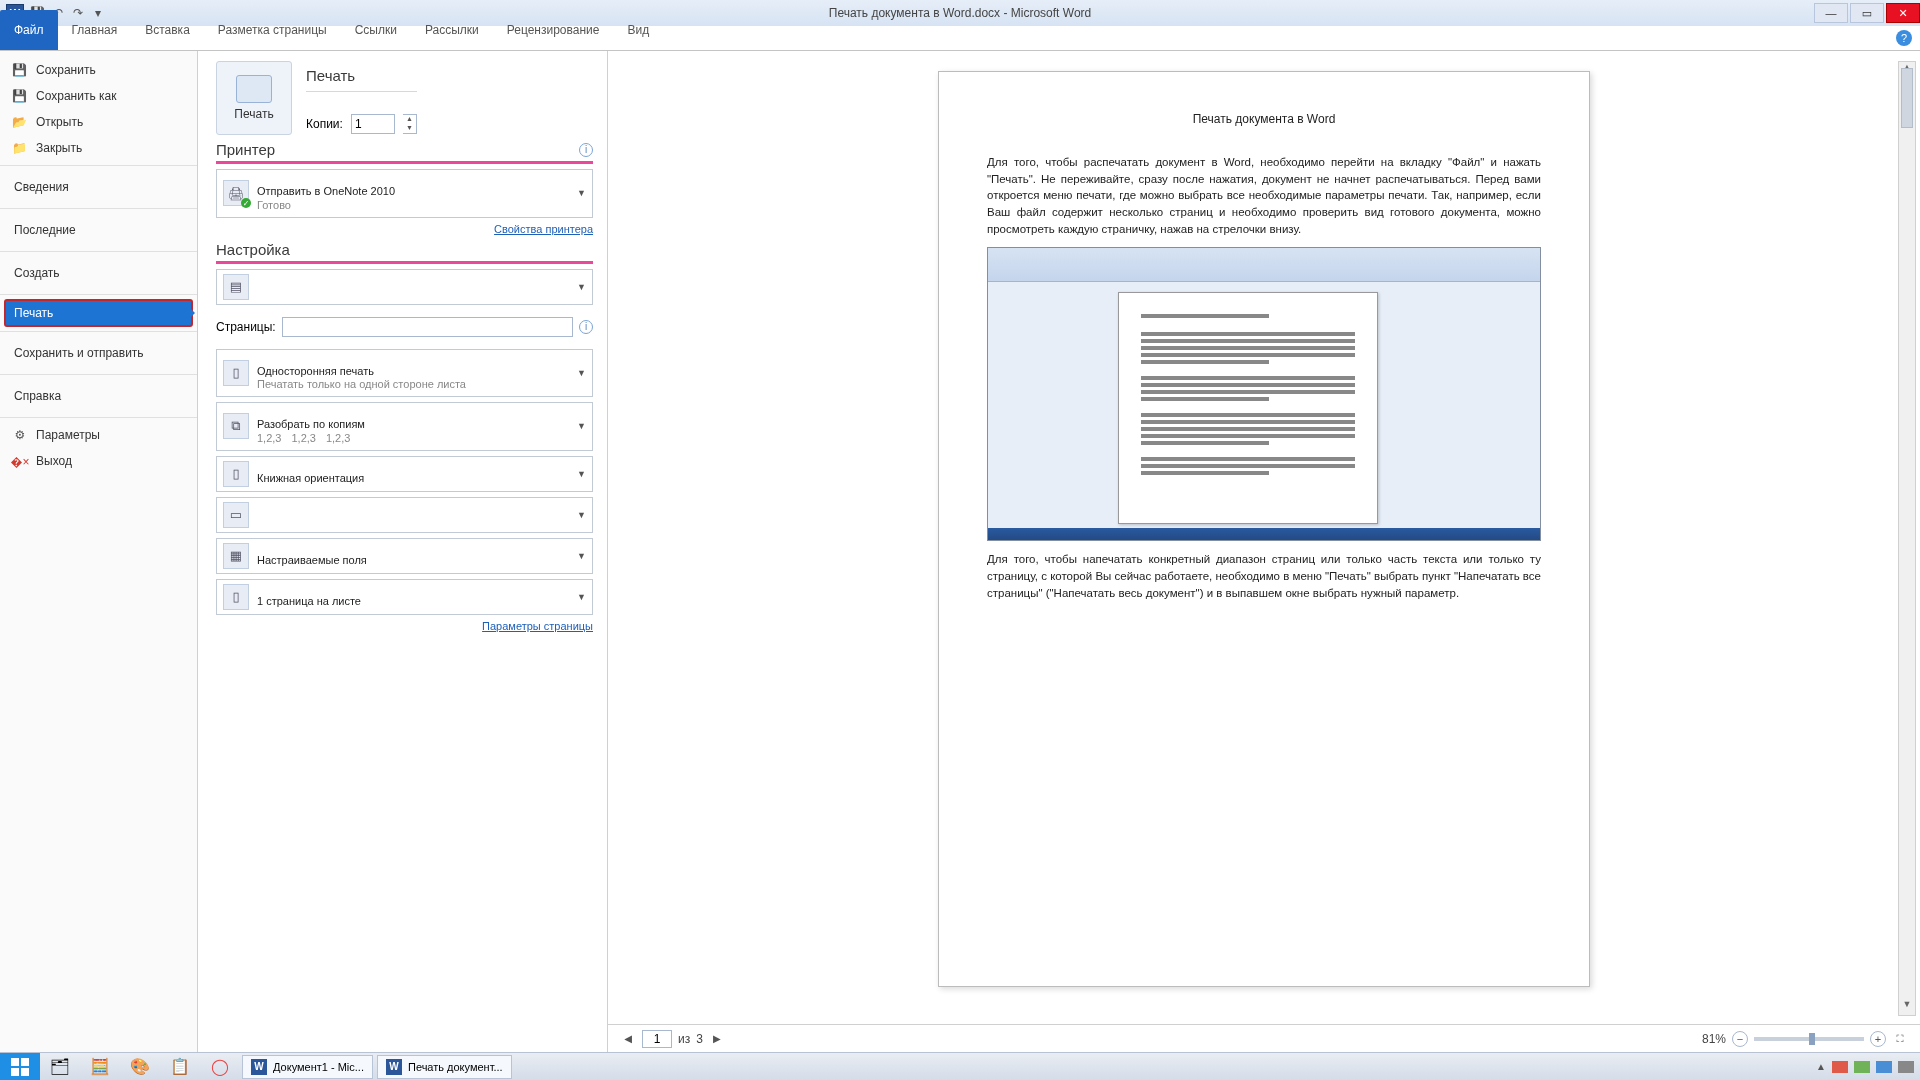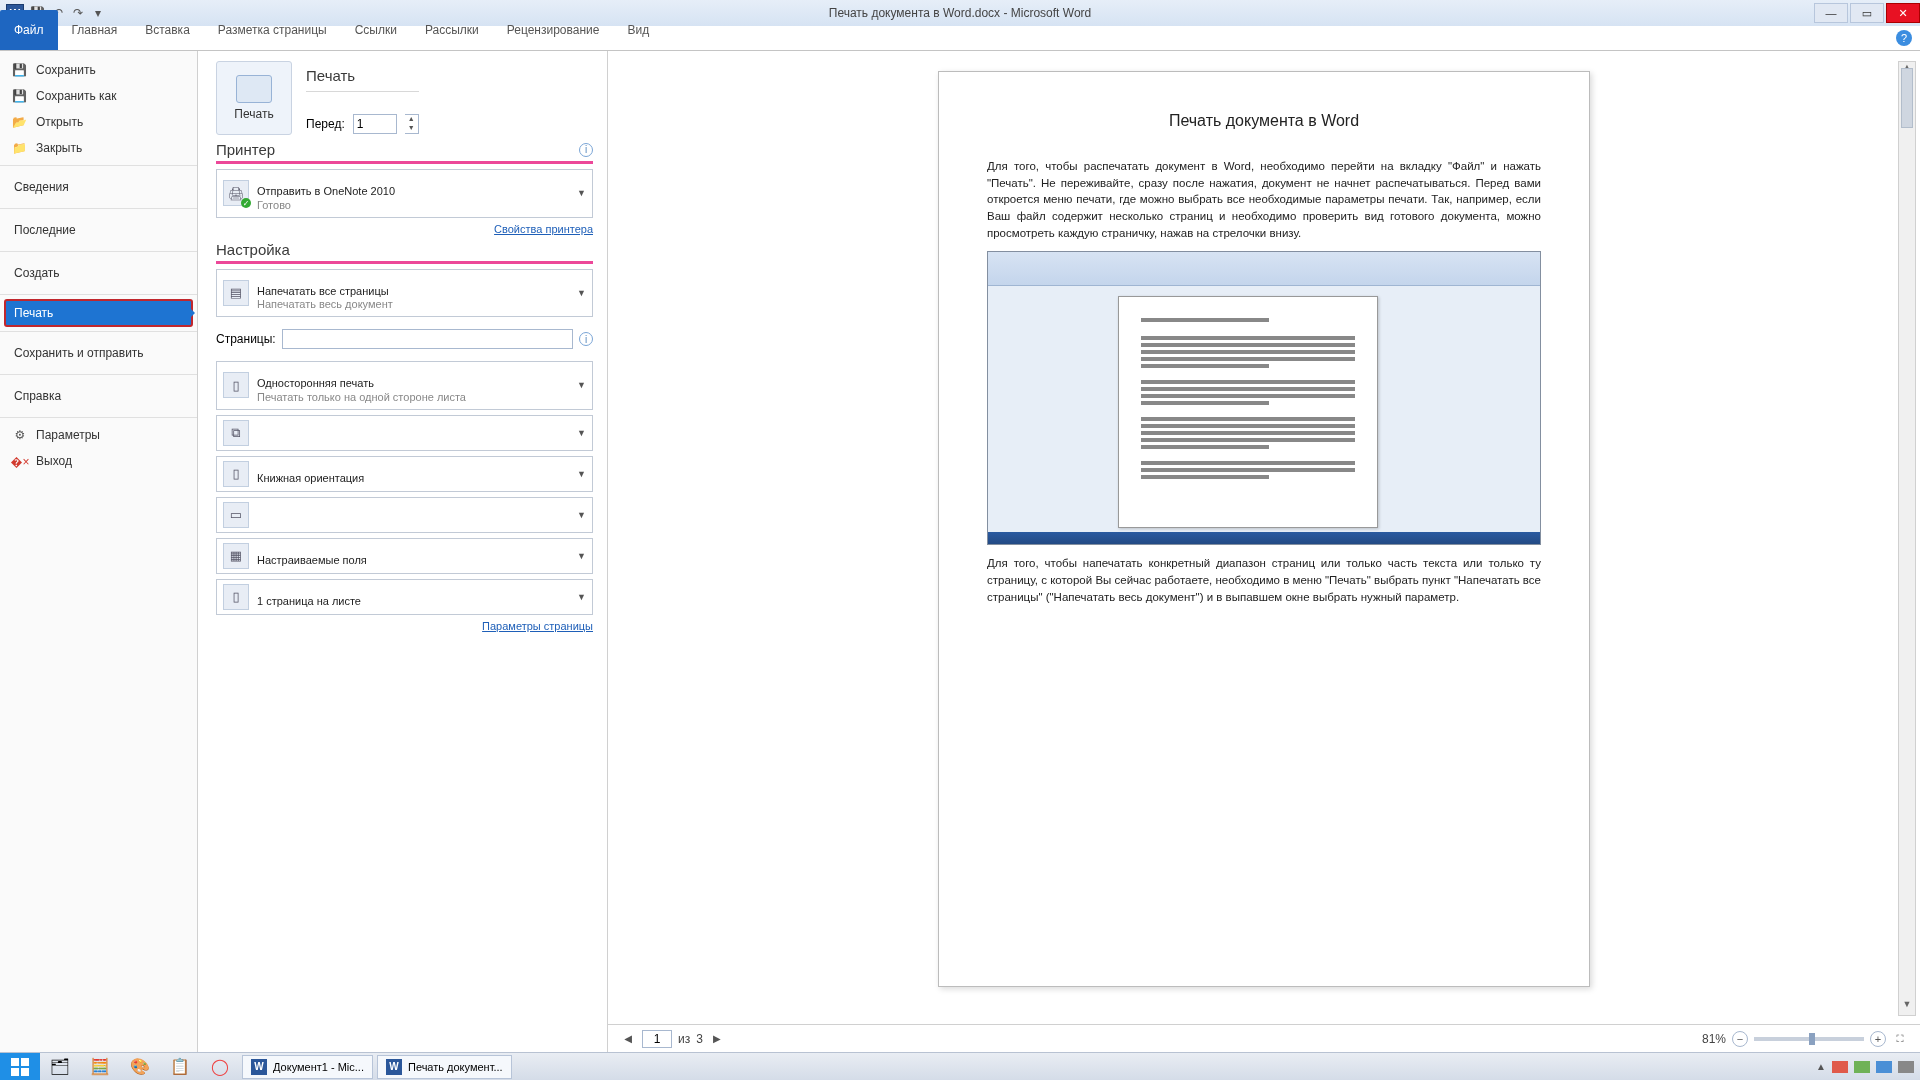--- a/index.html
+++ b/index.html
@@ -56,21 +56,21 @@
 .link-right { text-align:right; font-size:11px; margin:2px 0 6px; }
 .link-right a { color:#1e5fb8; text-decoration:underline; cursor:pointer; }
 .pages-row { display:flex; align-items:center; gap:6px; font-size:12px; margin:12px 0; }
 .pages-row input { flex:1; height:20px; border:1px solid #a8b8cf; padding:1px 4px; font-size:12px; }
 .overlay-text { position:absolute; left:286px; top:306px; font-size:34px; font-family:Verdana,sans-serif; color:#1a6fc9; pointer-events:none; letter-spacing:1px; }
 .collate .dtext .t2 span{ margin-right:10px; }
 
 
 .preview { flex:1; background:#fff; display:flex; flex-direction:column; align-items:center; position:relative; }
 .page-preview { width:652px; height:916px; margin-top:20px; background:#fff; border:1px solid #bcbcbc; box-shadow:2px 2px 6px rgba(0,0,0,.15); padding:40px 48px; font-size:11.5px; color:#222; }
-.page-preview h4 { text-align:center; font-weight:normal; font-size:16px; margin-bottom:28px; }
+.page-preview h4 { text-align:center; font-weight:normal; font-size:12px; margin-bottom:28px; }
 .page-preview p { text-align:justify; line-height:1.45; margin-bottom:10px; }
 .inner-shot { width:100%; height:294px; border:1px solid #838fa0; background:#e7eef7; margin:6px 0 10px; position:relative; overflow:hidden; }
 .inner-shot .inner-ribbon{ height:34px; background:linear-gradient(#d7e3f3,#c4d5ec); border-bottom:1px solid #9fb5d2;}
 .inner-shot .inner-page{ position:absolute; left:130px; top:44px; width:260px; height:232px; background:#fff; border:1px solid #999; box-shadow:1px 1px 3px rgba(0,0,0,.2); padding:18px 22px;}
 .inner-shot .inner-page .ln{ height:4px; background:#888; margin:3px 0;}
 .inner-shot .inner-page .ln.short{width:60%;}
 .inner-shot .taskb{ position:absolute; bottom:0; left:0; right:0; height:12px; background:linear-gradient(#2a5aa0,#234a84);}
 .preview .vscroll { position:absolute; right:4px; top:10px; bottom:36px; width:18px; background:#f0f0f0; border:1px solid #d0d0d0; }
 .preview .vscroll .thumb{ position:absolute; top:6px; left:2px; right:2px; height:60px; background:#cfd6e0; border:1px solid #b2bdcb;}
 .preview .vscroll .arr{ position:absolute; left:0; right:0; height:16px; text-align:center; font-size:9px; color:#666;}
@@ -188,21 +188,21 @@
       <div class="print-button">
         <div class="picon"></div>
         <span>Печать</span>
       </div>
       <div>
         <div class="section-title" style="border:none;">
             <span>Печать</span>
           </div>
         <div style="height:1px;background:#d8d8d8;margin-bottom:6px;"></div>
         <div class="copies-row">
-          <span>Перед:</span>
+          <span>Копии:</span>
           <input value="1" style="">
           <div class="spin">
               <div>▲</div>
               <div>▼</div>
             </div>
         </div>
       </div>
     </div>
 
     <div class="section-title">
@@ -218,44 +218,44 @@
       <div class="chev">▼</div>
     </div>
     <div class="link-right"><a>Свойства принтера</a></div>
 
     <div class="section-title" style="justify-content:flex-start;">
         <span>Настройка</span>
       </div>
 
     <div class="dd">
       <div class="dicon">▤</div>
-      <div class="dtext">
-        <div class="t1">Напечатать все страницы</div>
-        <div class="t2">Напечатать весь документ</div>
-      </div>
       <div class="chev">▼</div>
     </div>
 
     <div class="pages-row">
       <span>Страницы:</span>
       <input value="" style="">
       <span class="info" style="width:14px;height:14px;border:1px solid #7aa5d6;border-radius:50%;color:#5a8abf;font-size:10px;display:flex;align-items:center;justify-content:center;">i</span>
     </div>
 
     <div class="dd">
       <div class="dicon">▯</div>
       <div class="dtext">
         <div class="t1">Односторонняя печать</div>
         <div class="t2">Печатать только на одной стороне листа</div>
       </div>
       <div class="chev">▼</div>
     </div>
 
     <div class="dd collate">
       <div class="dicon">⧉</div>
+      <div class="dtext">
+        <div class="t1">Разобрать по копиям</div>
+        <div class="t2"><span>1,2,3</span><span>1,2,3</span><span>1,2,3</span></div>
+      </div>
       <div class="chev">▼</div>
     </div>
 
     <div class="dd">
       <div class="dicon">▯</div>
       <div class="dtext">
         <div class="t1">Книжная ориентация</div>
       </div>
       <div class="chev">▼</div>
     </div>

